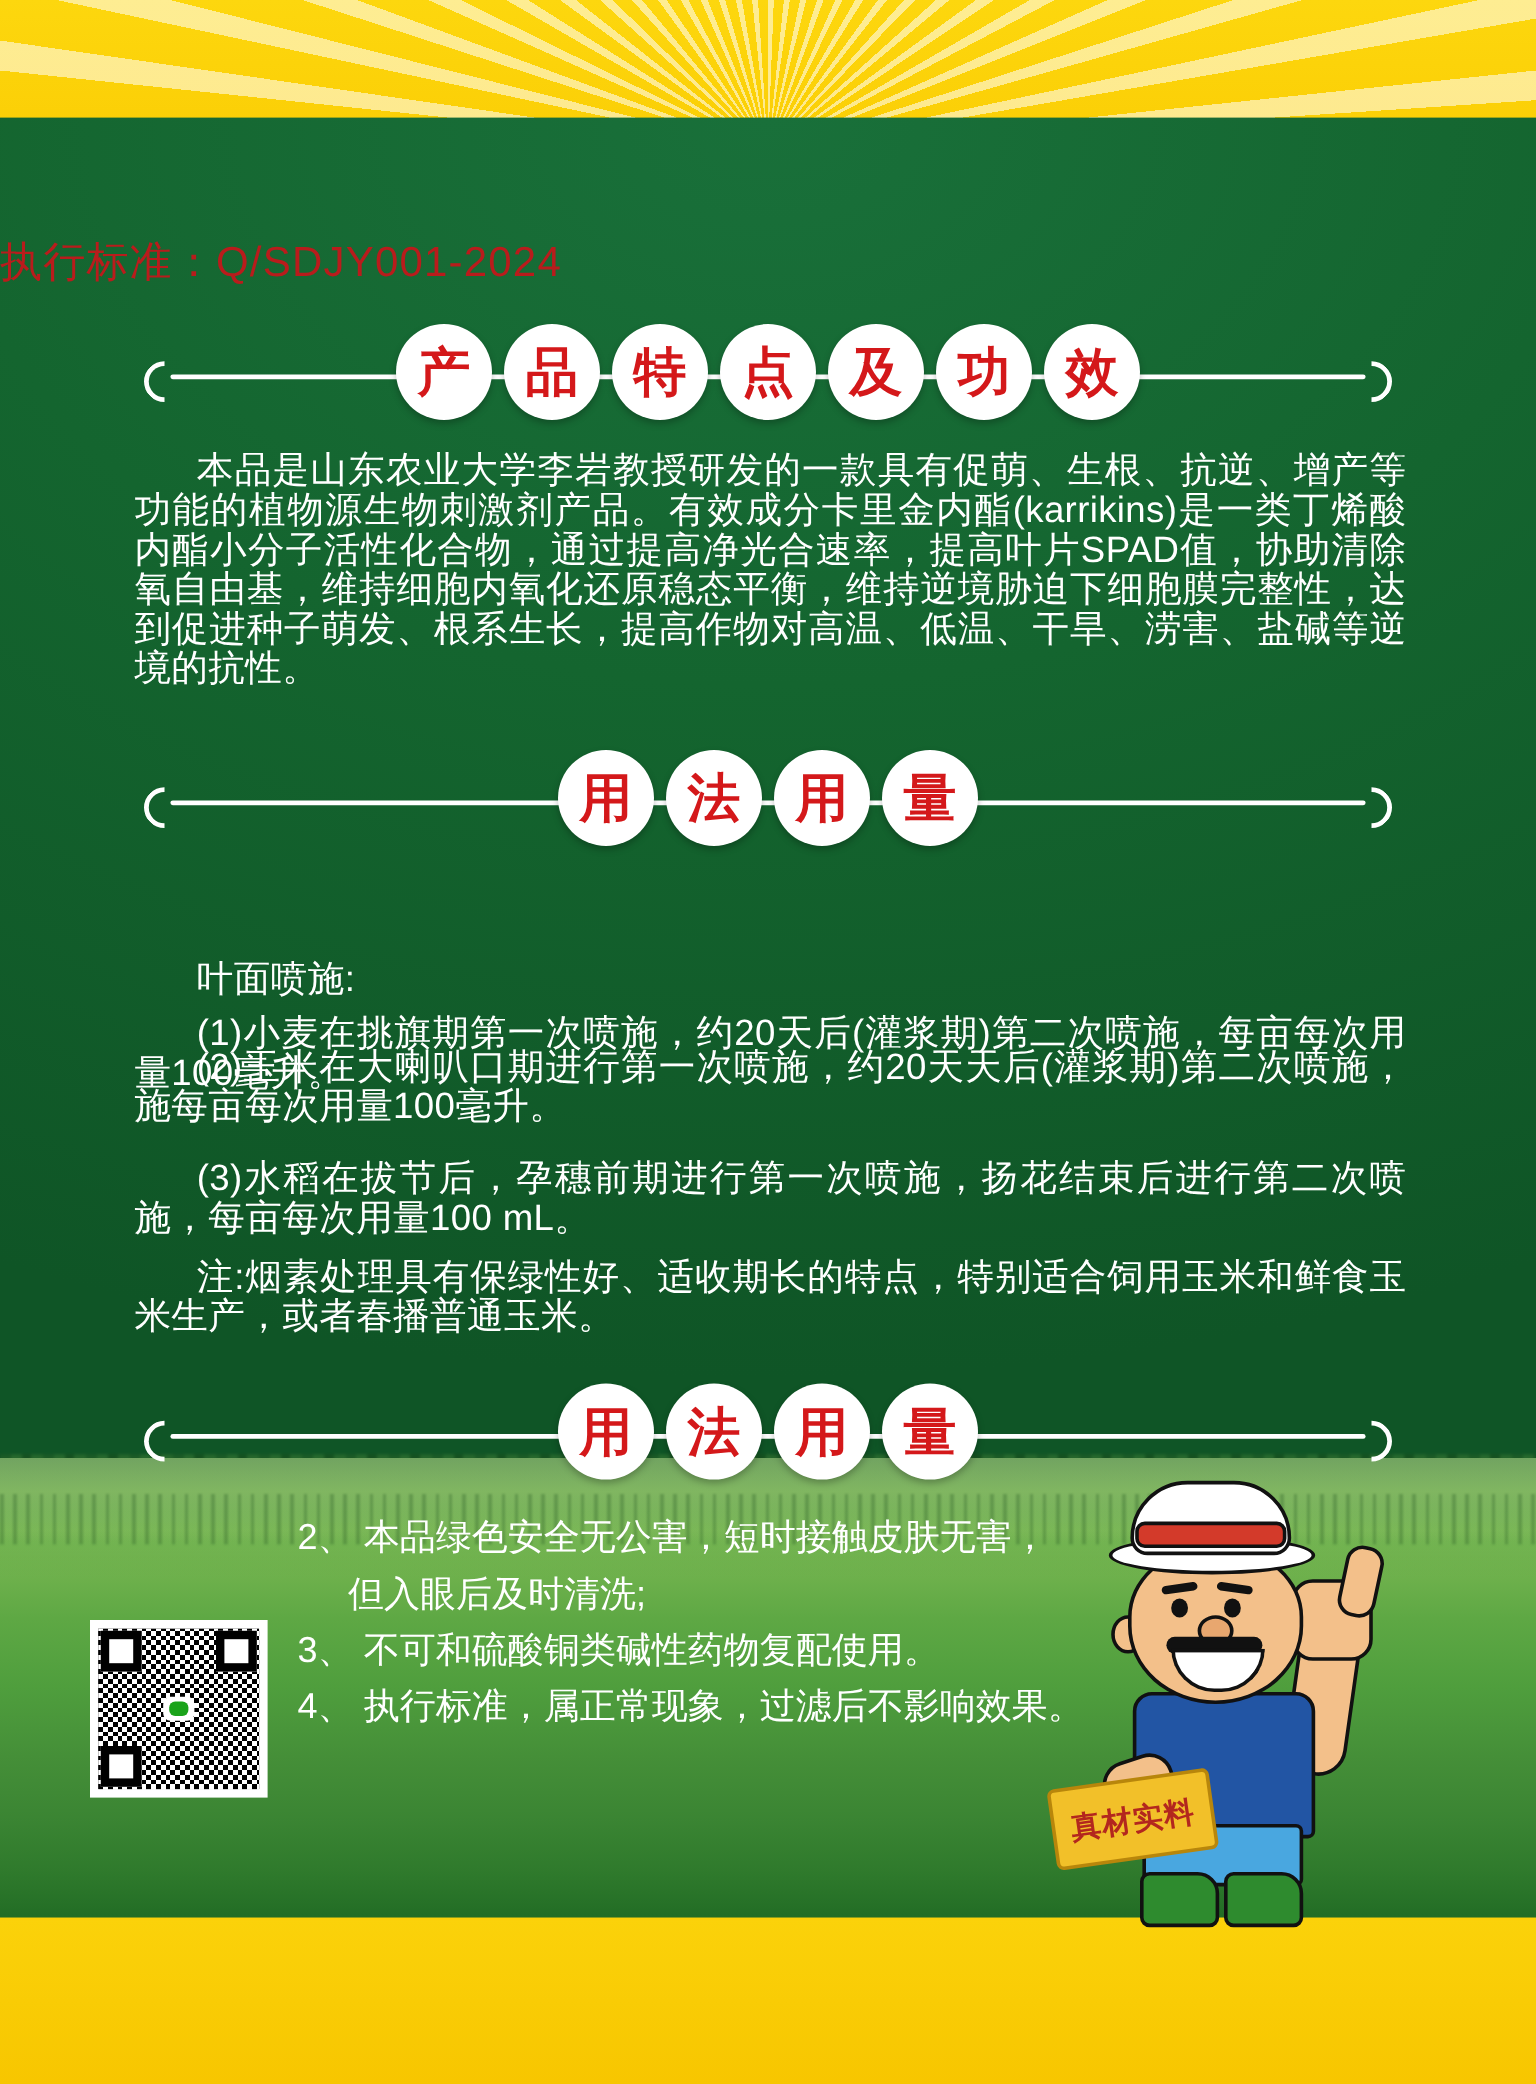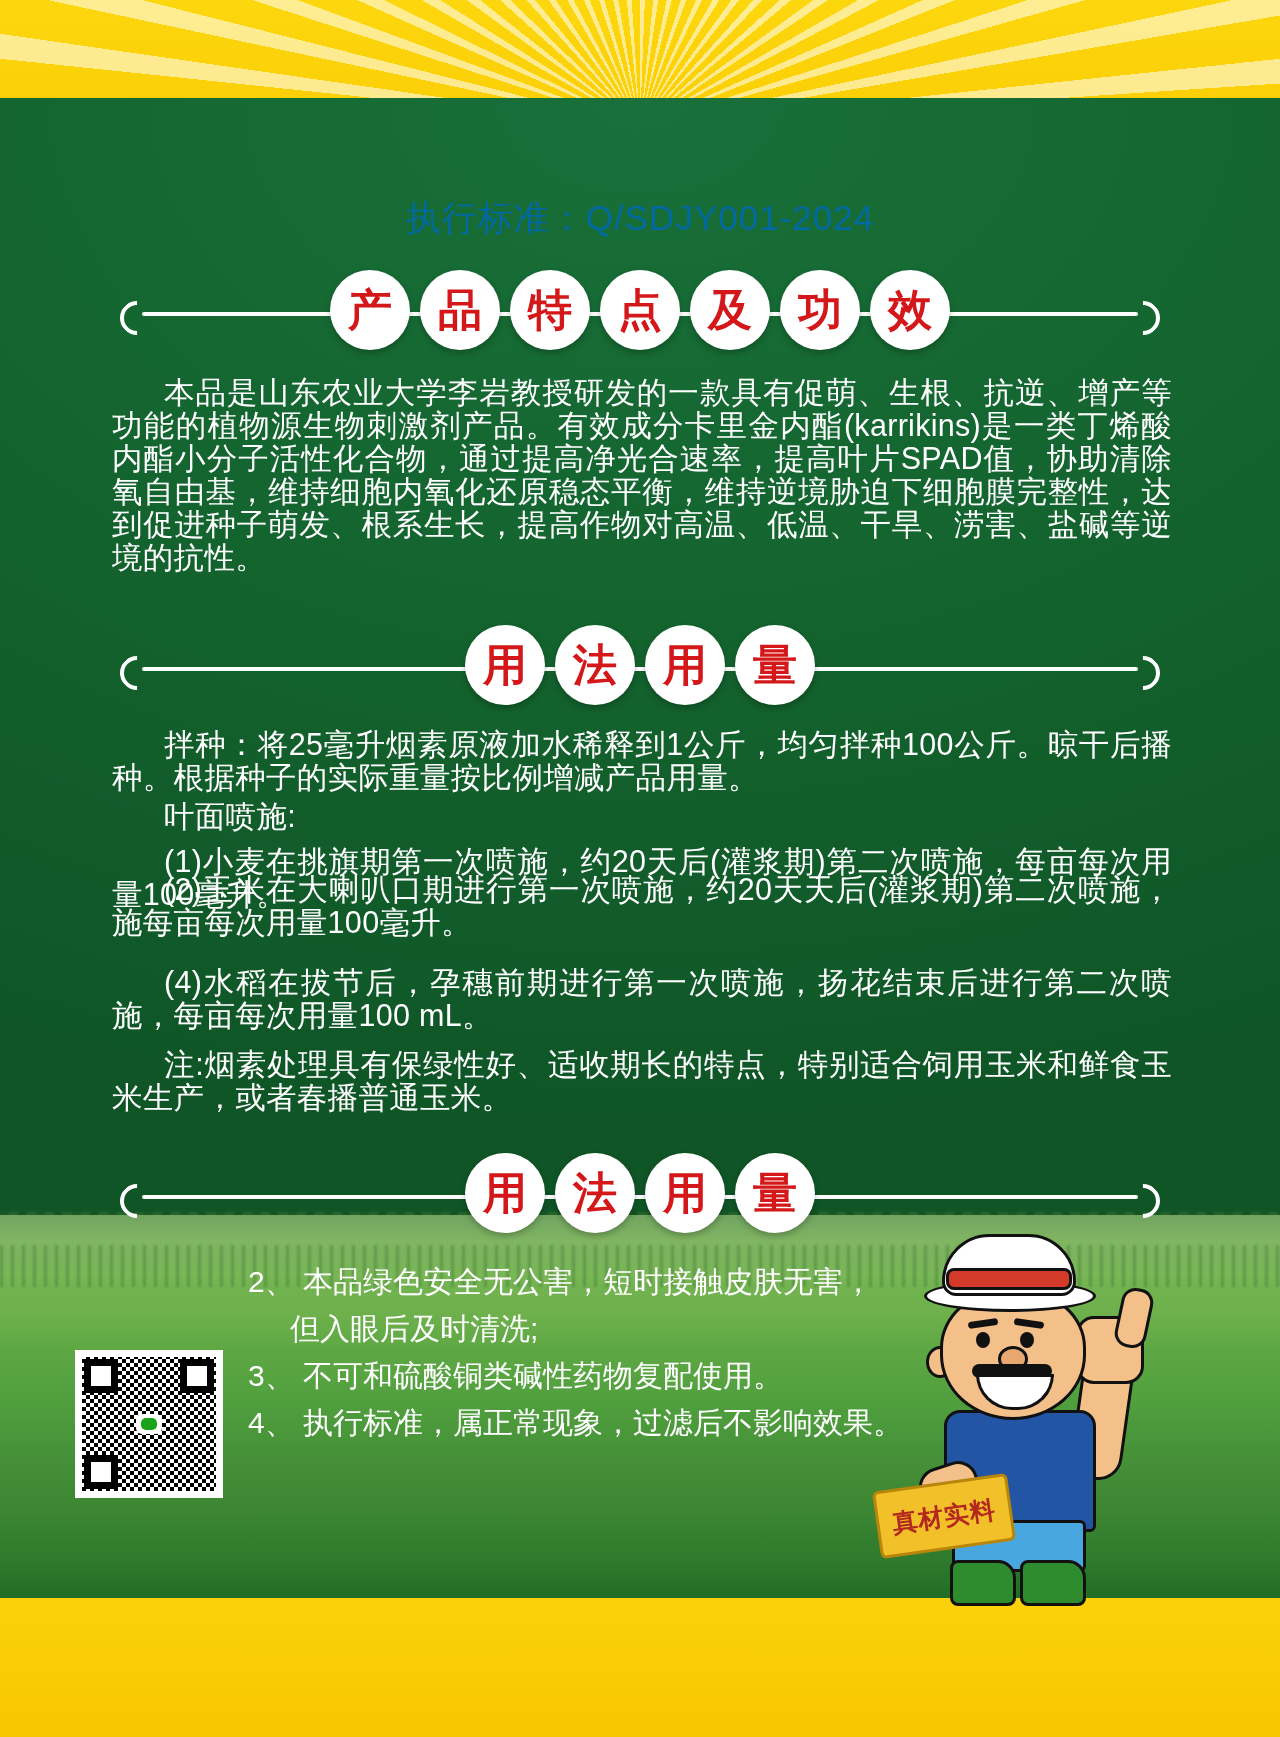--- a/index.html
+++ b/index.html
@@ -71,22 +71,22 @@
     position:absolute;left:0;top:20px;width:1280px;text-align:center;
     font-size:96px;font-weight:bold;letter-spacing:6px;
     color:#0f6a2c;
     text-shadow:
       3px 3px 0 #fff, -2px -2px 0 #fff, 2px -2px 0 #fff, -2px 2px 0 #fff,
       6px 6px 10px rgba(0,0,0,.28);
     font-family:"DejaVu Sans","Liberation Sans",sans-serif;
     white-space:nowrap;
   }
   .standard{
-    position:absolute;left:0;top:195px;width:1280px;text-align:center;
-    color:#0369a1;font-size:35px;letter-spacing:1px;
+    position:absolute;left:0;top:195px;width:1280px;
+    color:#b91c1c;font-size:35px;letter-spacing:1px;
   }
   
   .section-head{
     position:absolute;left:0;width:1280px;height:90px;
   }
   .ribbon{
     position:absolute;left:120px;top:36px;width:1040px;height:26px;
   }
   .ribbon .line{
     position:absolute;left:22px;top:11px;width:996px;height:4px;
@@ -272,25 +272,24 @@
       <div class="capR"></div>
     </div>
     <div class="bubbles">
       <div class="bub">用</div>
       <div class="bub">法</div>
       <div class="bub">用</div>
       <div class="bub">量</div>
     </div>
   </div>
 
-  <div class="body-text indent" style="left:112px;top:728px;width:1060px">拌种：将25毫升烟素原液加水稀释到1公斤，均匀拌种100公斤。晾干后播种。根据种子的实际重量按比例增减产品用量。</div>
   <div class="body-text indent" style="left:112px;top:800px;width:1060px">叶面喷施:</div>
   <div class="body-text indent" style="left:112px;top:845px;width:1060px">(1)小麦在挑旗期第一次喷施，约20天后(灌浆期)第二次喷施，每亩每次用量100毫升。</div>
   <div class="body-text indent" style="left:112px;top:873px;width:1060px">(2)玉米在大喇叭口期进行第一次喷施，约20天天后(灌浆期)第二次喷施，施每亩每次用量100毫升。</div>
-  <div class="body-text indent" style="left:112px;top:966px;width:1060px">(4)水稻在拔节后，孕穗前期进行第一次喷施，扬花结束后进行第二次喷施，每亩每次用量100 mL。</div>
+  <div class="body-text indent" style="left:112px;top:966px;width:1060px">(3)水稻在拔节后，孕穗前期进行第一次喷施，扬花结束后进行第二次喷施，每亩每次用量100 mL。</div>
   <div class="body-text indent" style="left:112px;top:1048px;width:1060px">注:烟素处理具有保绿性好、适收期长的特点，特别适合饲用玉米和鲜食玉米生产，或者春播普通玉米。</div>
 
   <div class="section-head" style="top:1148px">
     <div class="ribbon">
       <div class="capL"></div>
       <div class="line"></div>
       <div class="capR"></div>
     </div>
     <div class="bubbles">
       <div class="bub">用</div>

